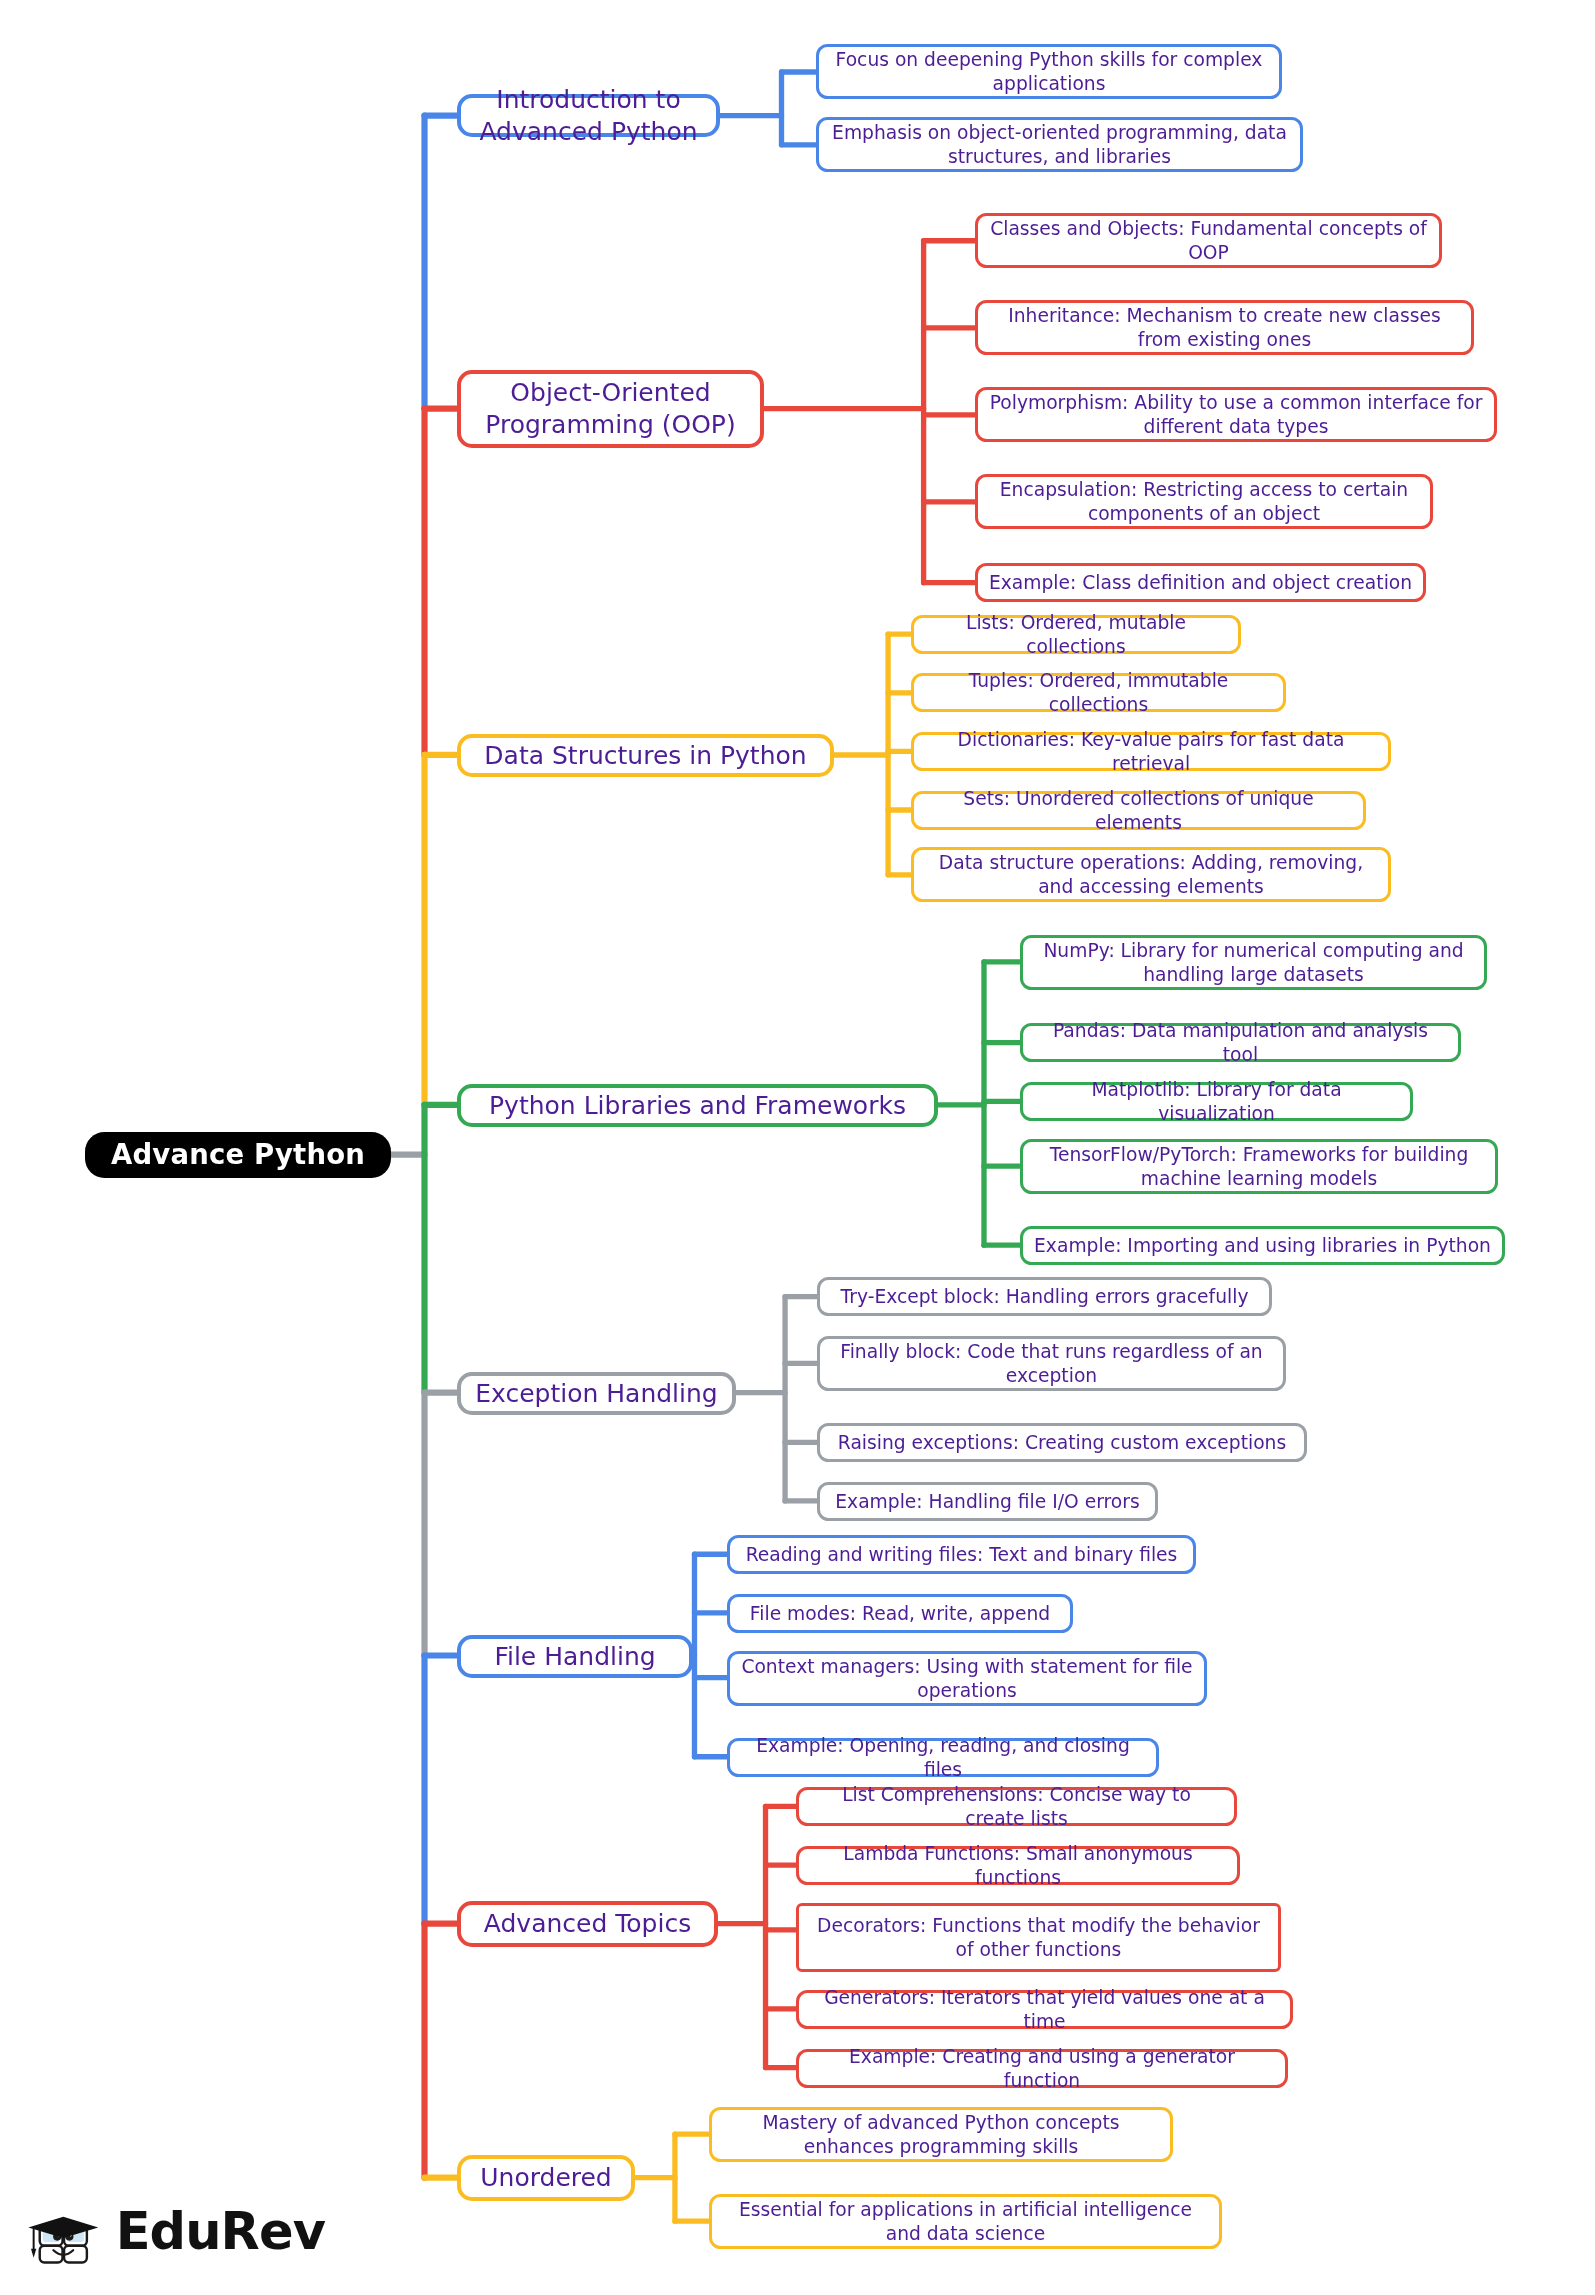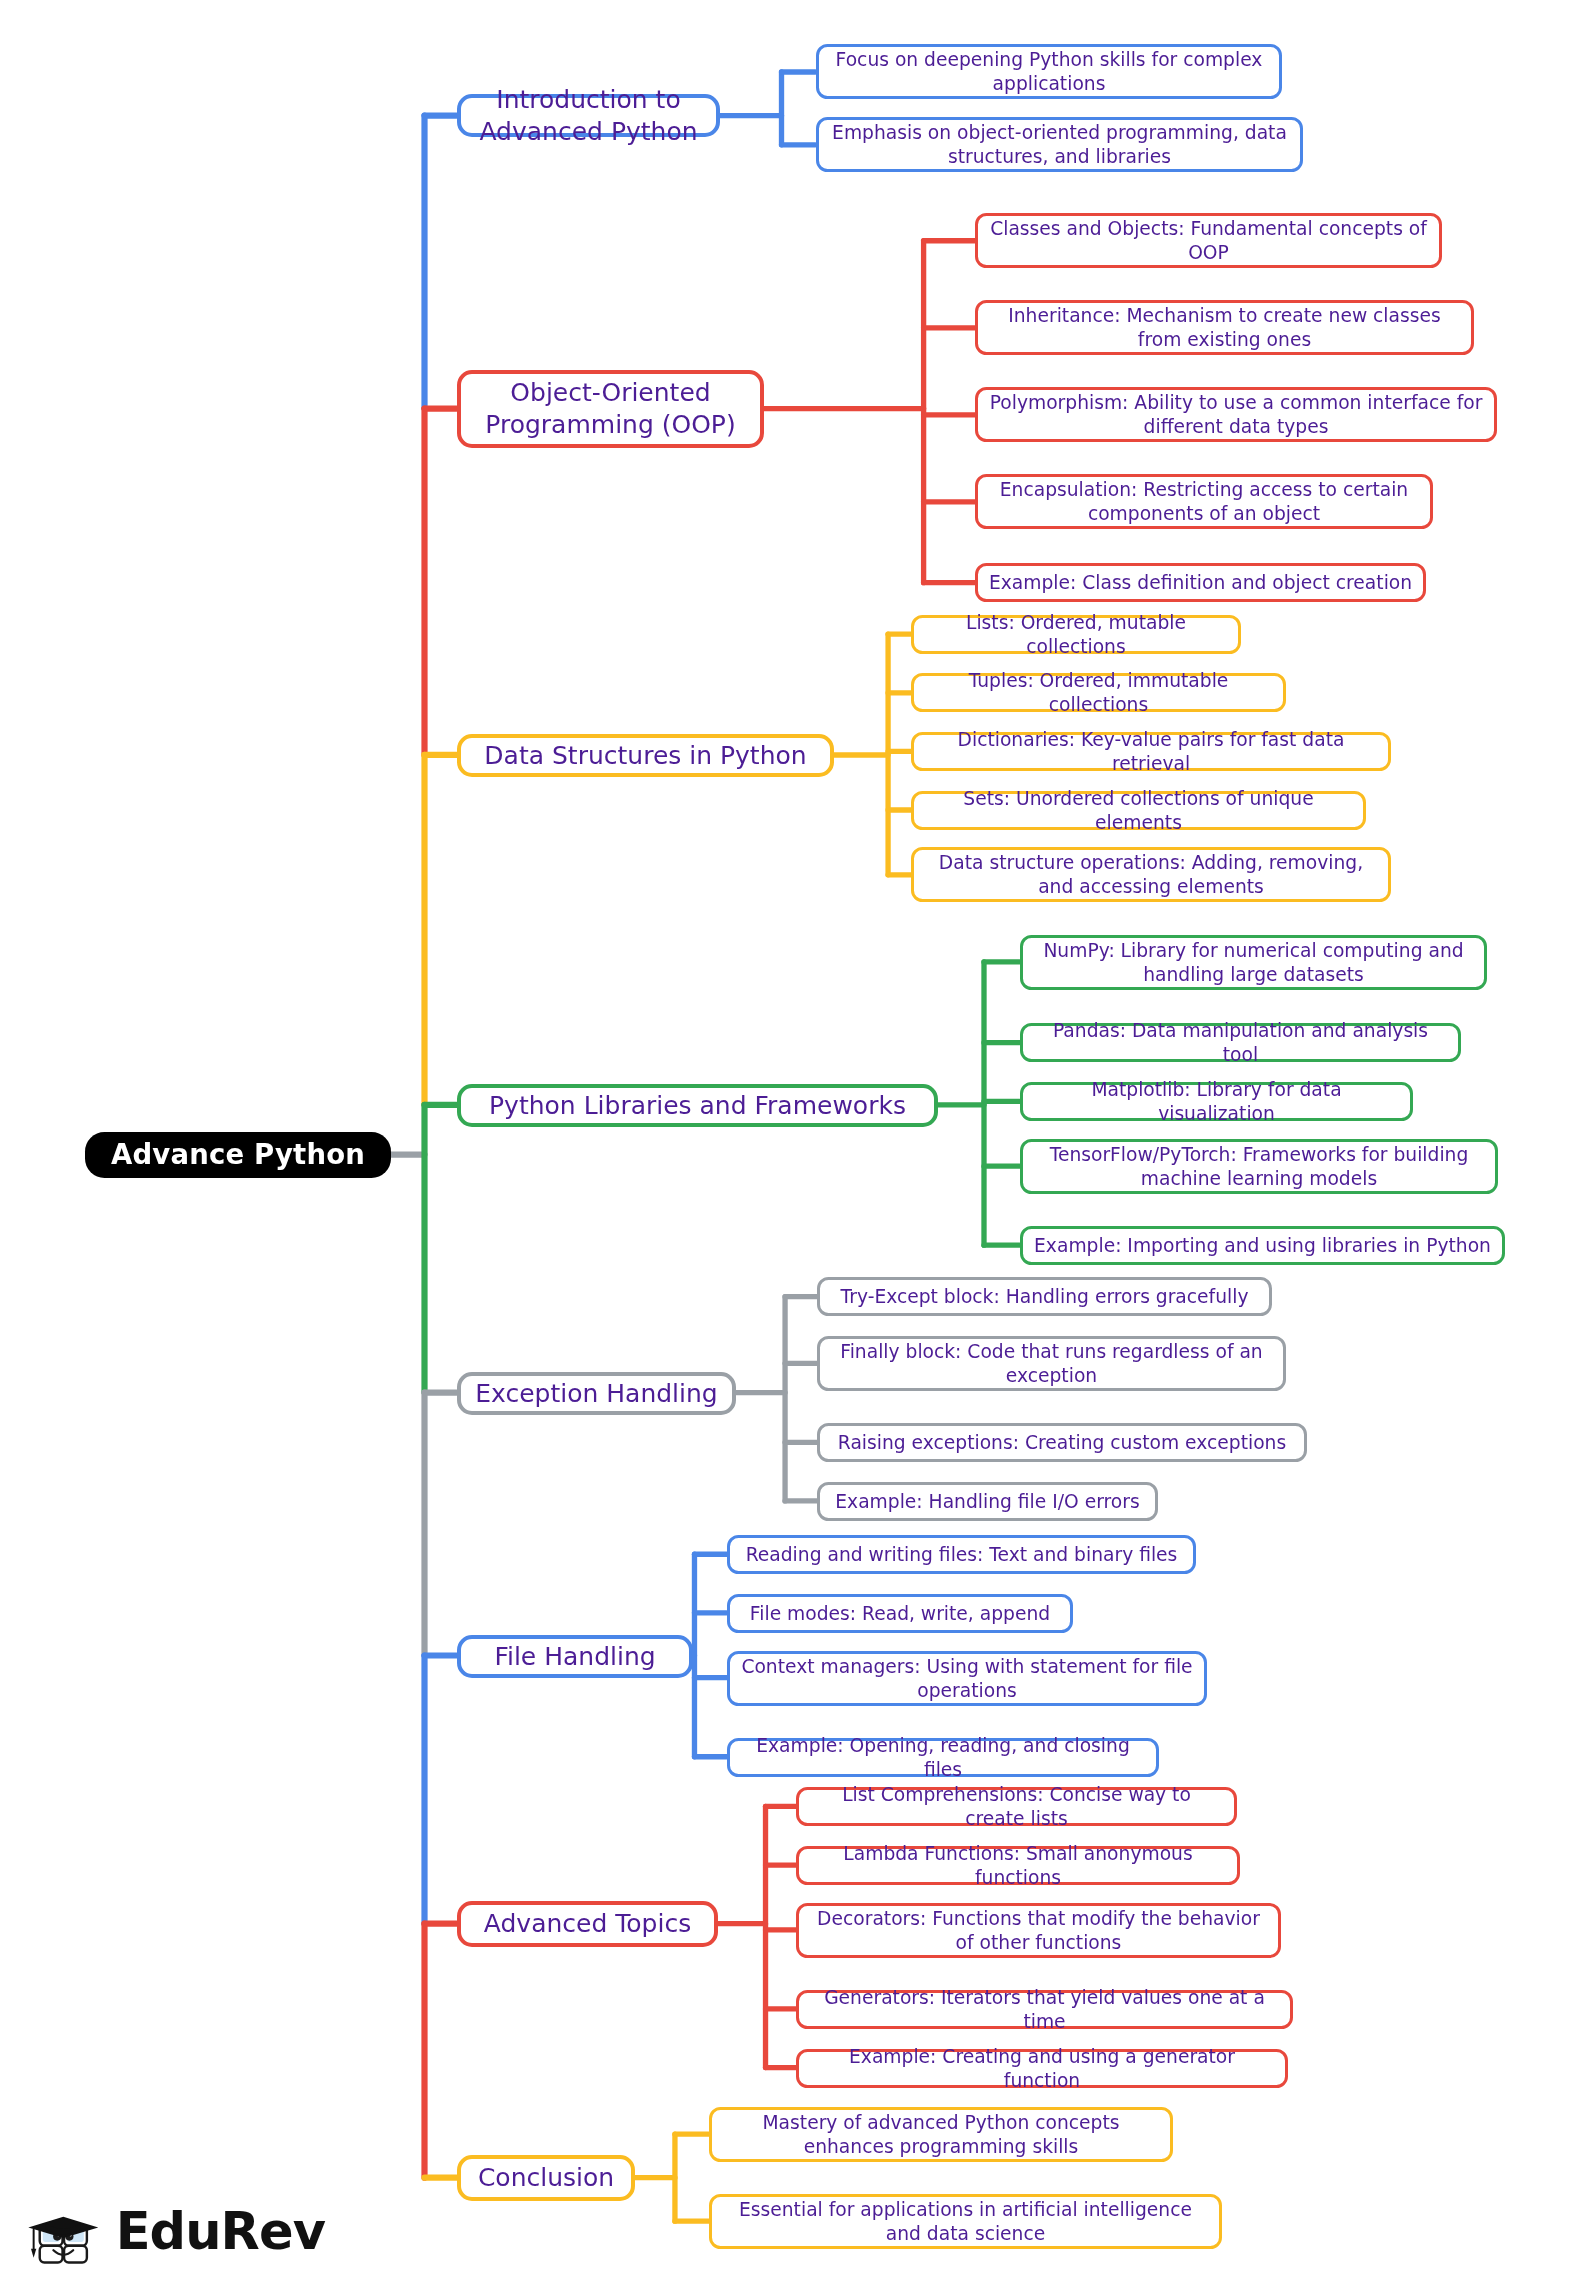--- a/index.html
+++ b/index.html
@@ -243,31 +243,31 @@
       </div>
       <div class="node lvl1" style="left: 457px; top: 1901px; width: 261px; height: 46px; border-color: rgb(232, 72, 60);">
         <span>Advanced Topics</span>
       </div>
       <div class="node lvl2" style="left: 796px; top: 1787px; width: 441px; height: 39px; border-color: rgb(232, 72, 60);">
         <span>List Comprehensions: Concise way to create lists</span>
       </div>
       <div class="node lvl2" style="left: 796px; top: 1846px; width: 444px; height: 39px; border-color: rgb(232, 72, 60);">
         <span>Lambda Functions: Small anonymous functions</span>
       </div>
-      <div class="node lvl2" style="left: 796px; top: 1903px; width: 485px; height: 55px; border-color: rgb(232, 72, 60);">
+      <div class="node lvl2" style="left: 796px; top: 1903px; width: 485px; height: 69px; border-color: rgb(232, 72, 60); border-radius: 6px;">
         <span>Decorators: Functions that modify the behavior of other functions</span>
       </div>
       <div class="node lvl2" style="left: 796px; top: 1990px; width: 497px; height: 39px; border-color: rgb(232, 72, 60);">
         <span>Generators: Iterators that yield values one at a time</span>
       </div>
       <div class="node lvl2" style="left: 796px; top: 2049px; width: 492px; height: 39px; border-color: rgb(232, 72, 60);">
         <span>Example: Creating and using a generator function</span>
       </div>
       <div class="node lvl1" style="left: 457px; top: 2155px; width: 178px; height: 46px; border-color: rgb(251, 188, 33);">
-        <span>Conclusion</span>
+        <span>Unordered</span>
       </div>
       <div class="node lvl2" style="left: 709px; top: 2107px; width: 464px; height: 55px; border-color: rgb(251, 188, 33);">
         <span>Mastery of advanced Python concepts enhances programming skills</span>
       </div>
       <div class="node lvl2" style="left: 709px; top: 2194px; width: 513px; height: 55px; border-color: rgb(251, 188, 33);">
         <span>Essential for applications in artificial intelligence and data science</span>
       </div>
     </div>
 
   <div class="logo">

